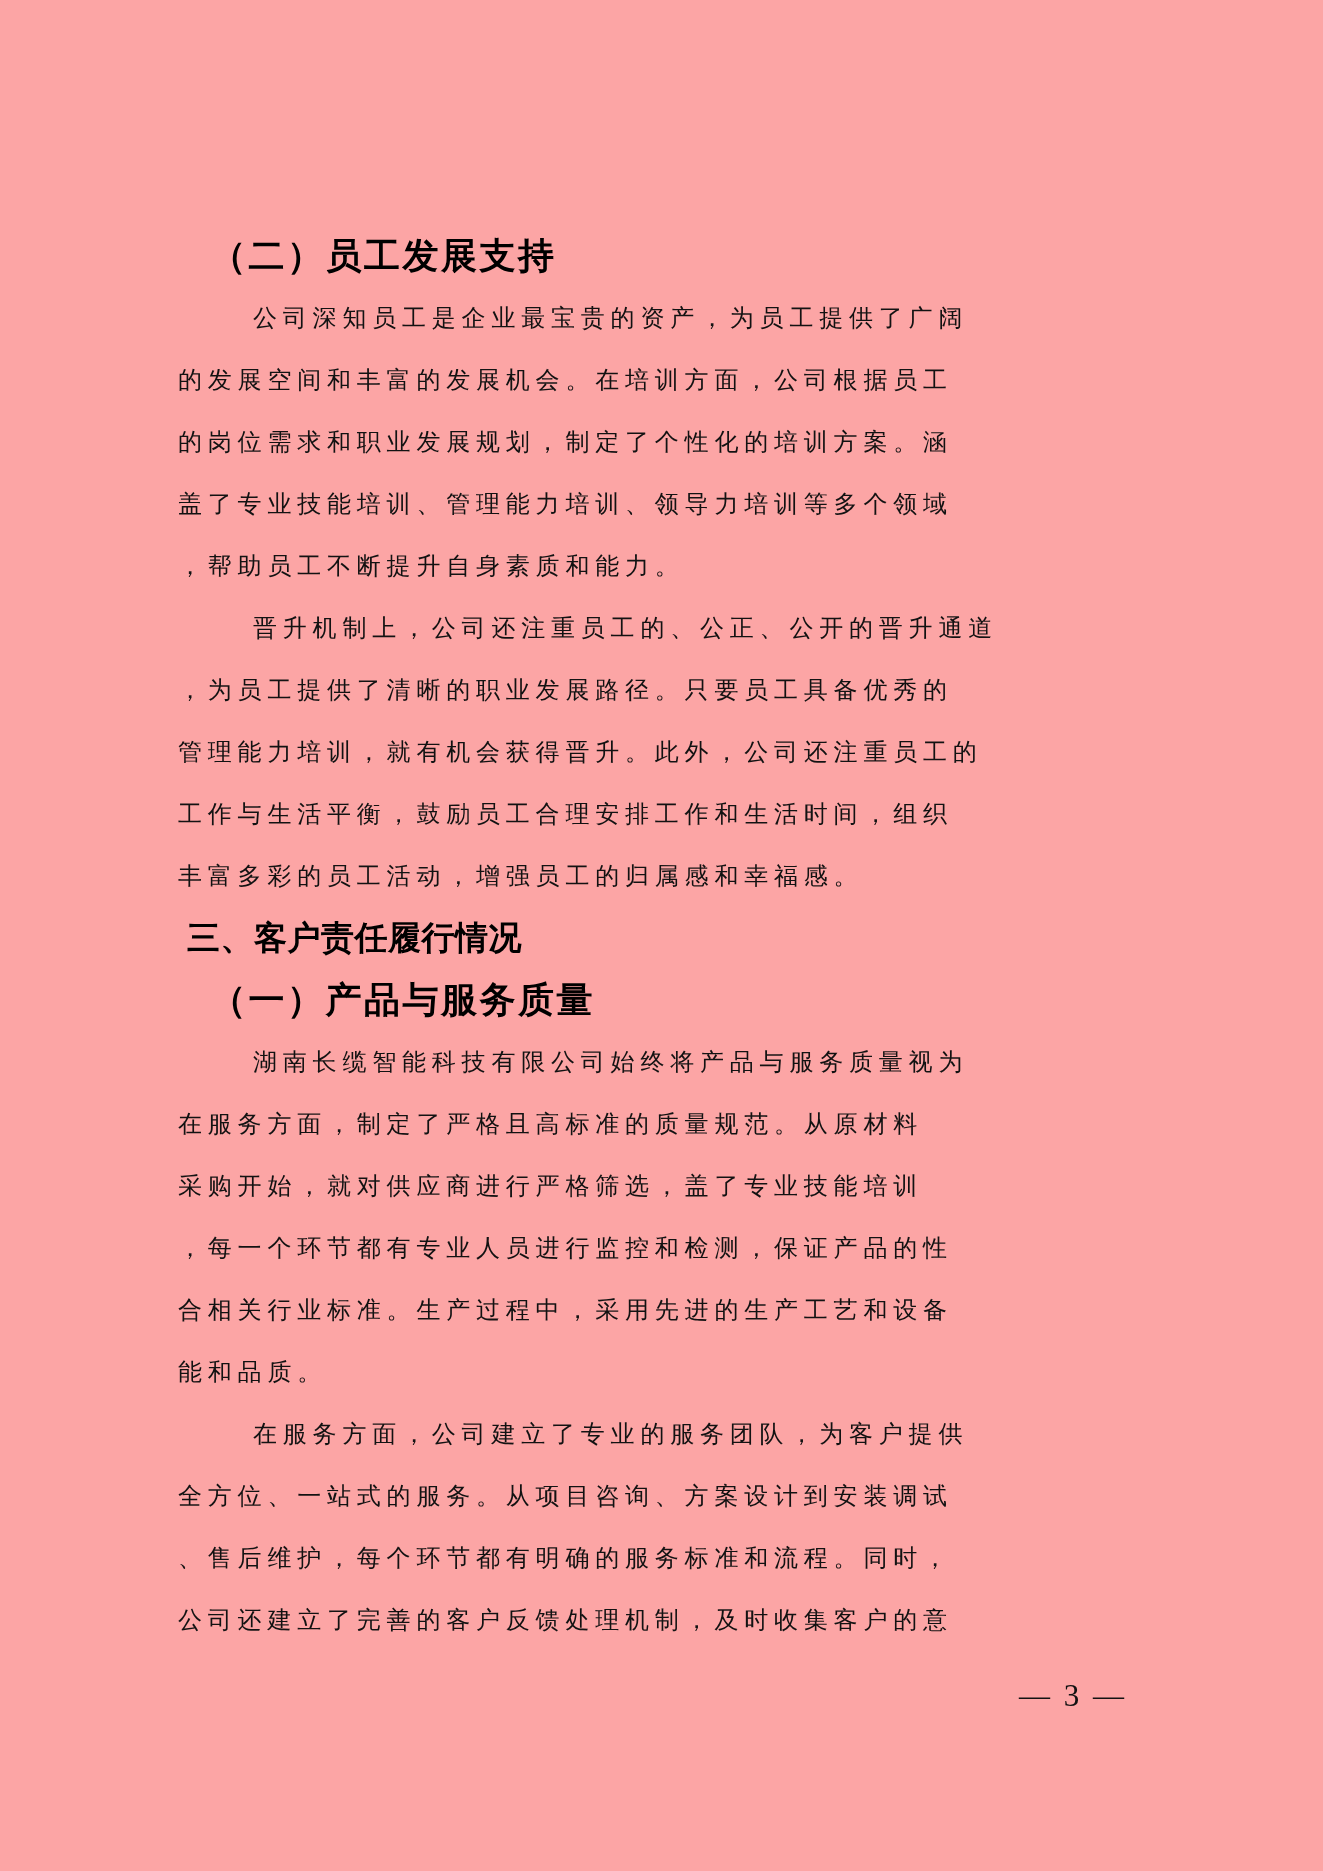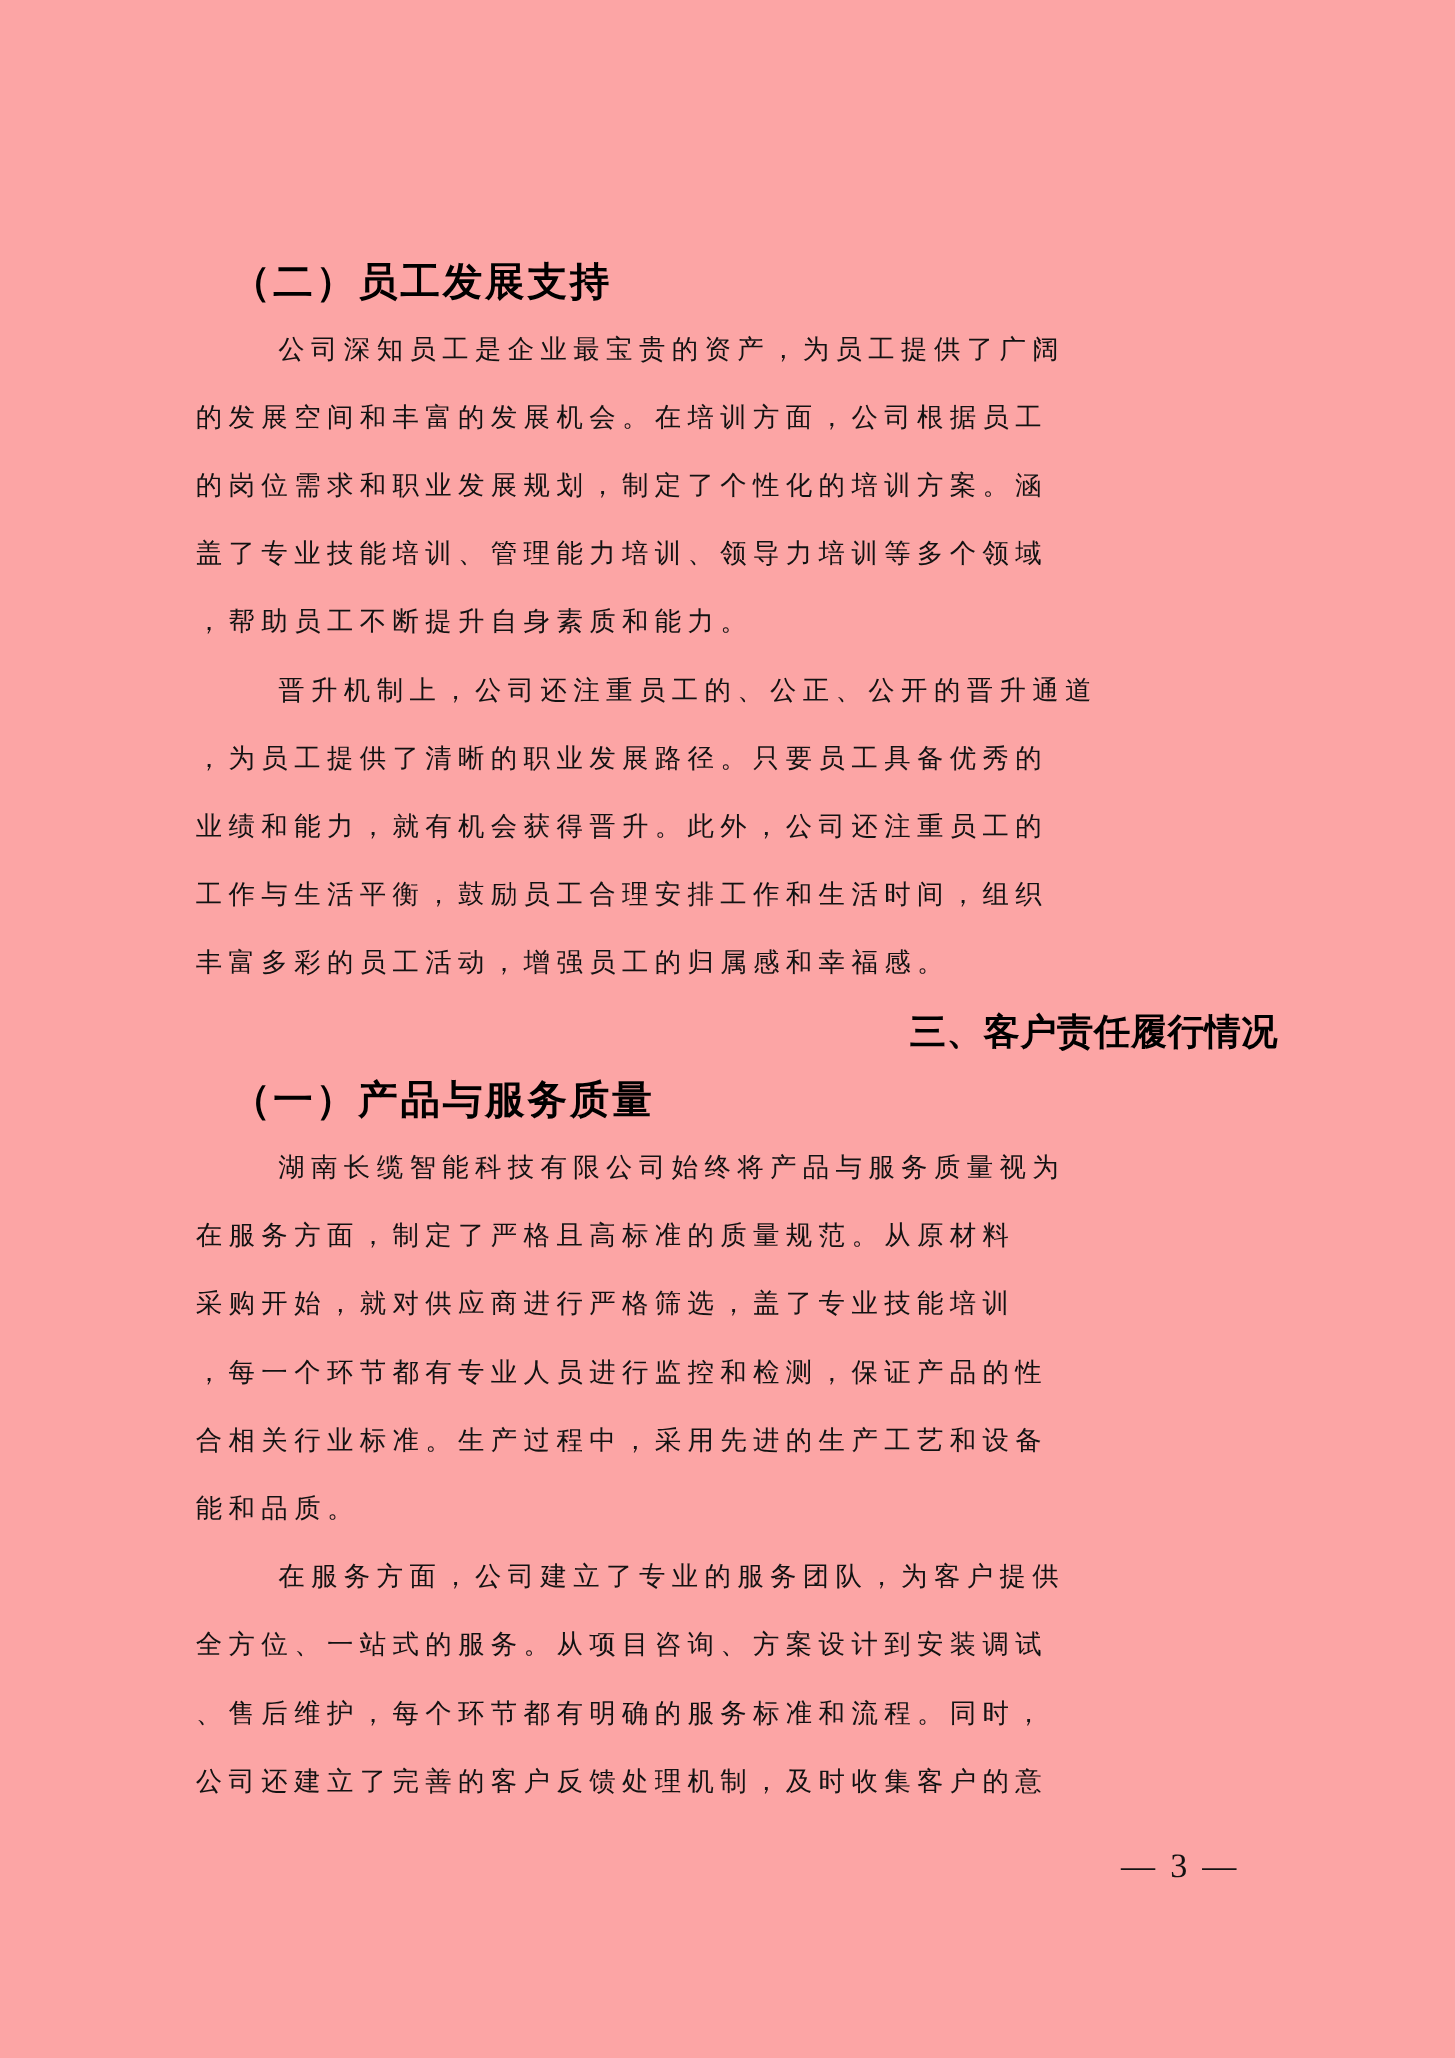--- a/index.html
+++ b/index.html
@@ -33,21 +33,20 @@
   .line.ind {
     padding-left: 75px;
   }
   .line.h1 {
     font-family: "Liberation Sans", sans-serif;
     font-weight: 700;
     font-size: 33px;
     letter-spacing: 0.5px;
     padding-left: 9px;
     color: #000000;
-    text-align: right;
   }
   .line.h2 {
     font-weight: 700;
     font-size: 36px;
     letter-spacing: 2.5px;
     padding-left: 32px;
     color: #000000;
   }
   .footer {
     position: absolute;
@@ -68,21 +67,21 @@
 <div class="page">
   <div class="textblock">
     <div class="line h2">（二）员工发展支持</div>
     <div class="line ind">公司深知员工是企业最宝贵的资产，为员工提供了广阔</div>
     <div class="line">的发展空间和丰富的发展机会。在培训方面，公司根据员工</div>
     <div class="line">的岗位需求和职业发展规划，制定了个性化的培训方案。涵</div>
     <div class="line">盖了专业技能培训、管理能力培训、领导力培训等多个领域</div>
     <div class="line">，帮助员工不断提升自身素质和能力。</div>
     <div class="line ind">晋升机制上，公司还注重员工的、公正、公开的晋升通道</div>
     <div class="line">，为员工提供了清晰的职业发展路径。只要员工具备优秀的</div>
-    <div class="line">业绩和能力，就有机会获得晋升。此外，公司还注重员工的</div>
+    <div class="line">管理能力培训，就有机会获得晋升。此外，公司还注重员工的</div>
     <div class="line">工作与生活平衡，鼓励员工合理安排工作和生活时间，组织</div>
     <div class="line">丰富多彩的员工活动，增强员工的归属感和幸福感。</div>
     <div class="line h1">三、客户责任履行情况</div>
     <div class="line h2">（一）产品与服务质量</div>
     <div class="line ind">湖南长缆智能科技有限公司始终将产品与服务质量视为</div>
     <div class="line">在服务方面，制定了严格且高标准的质量规范。从原材料</div>
     <div class="line">采购开始，就对供应商进行严格筛选，盖了专业技能培训</div>
     <div class="line">，每一个环节都有专业人员进行监控和检测，保证产品的性</div>
     <div class="line">合相关行业标准。生产过程中，采用先进的生产工艺和设备</div>
     <div class="line">能和品质。</div>

